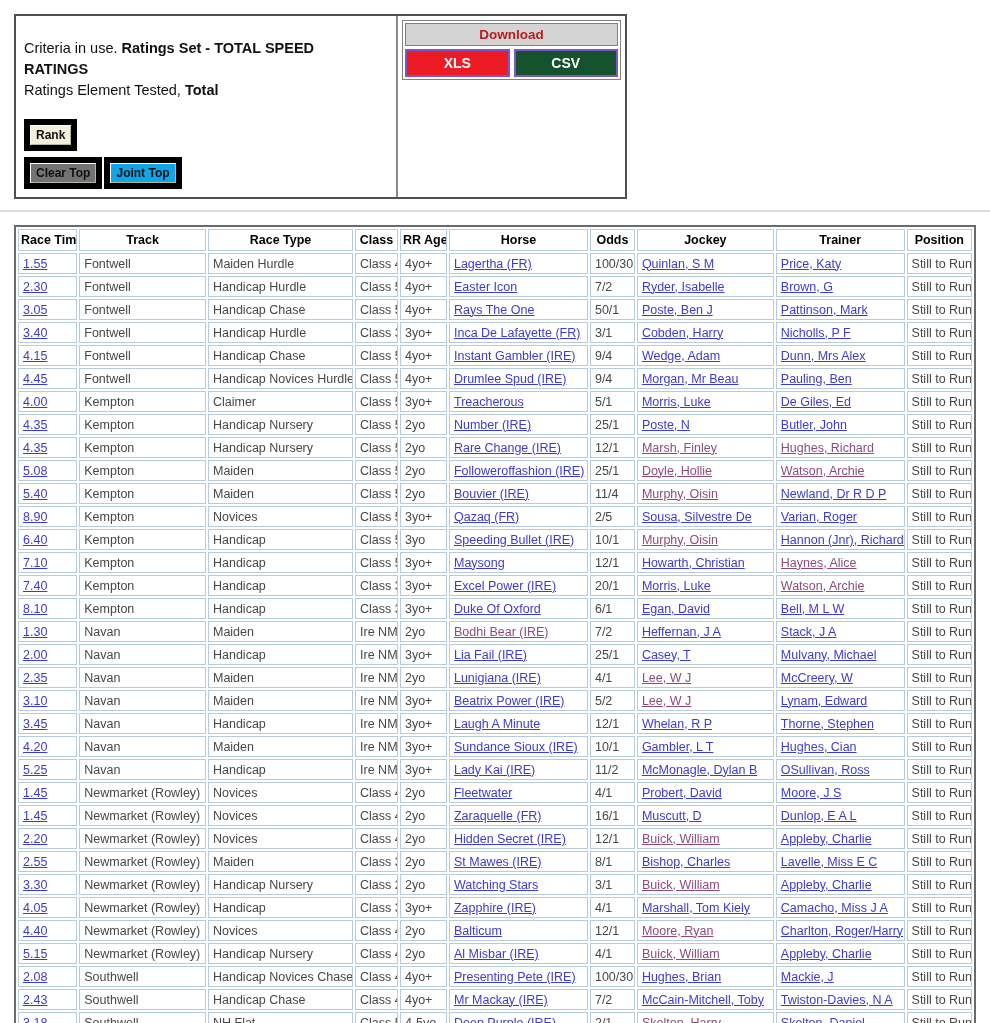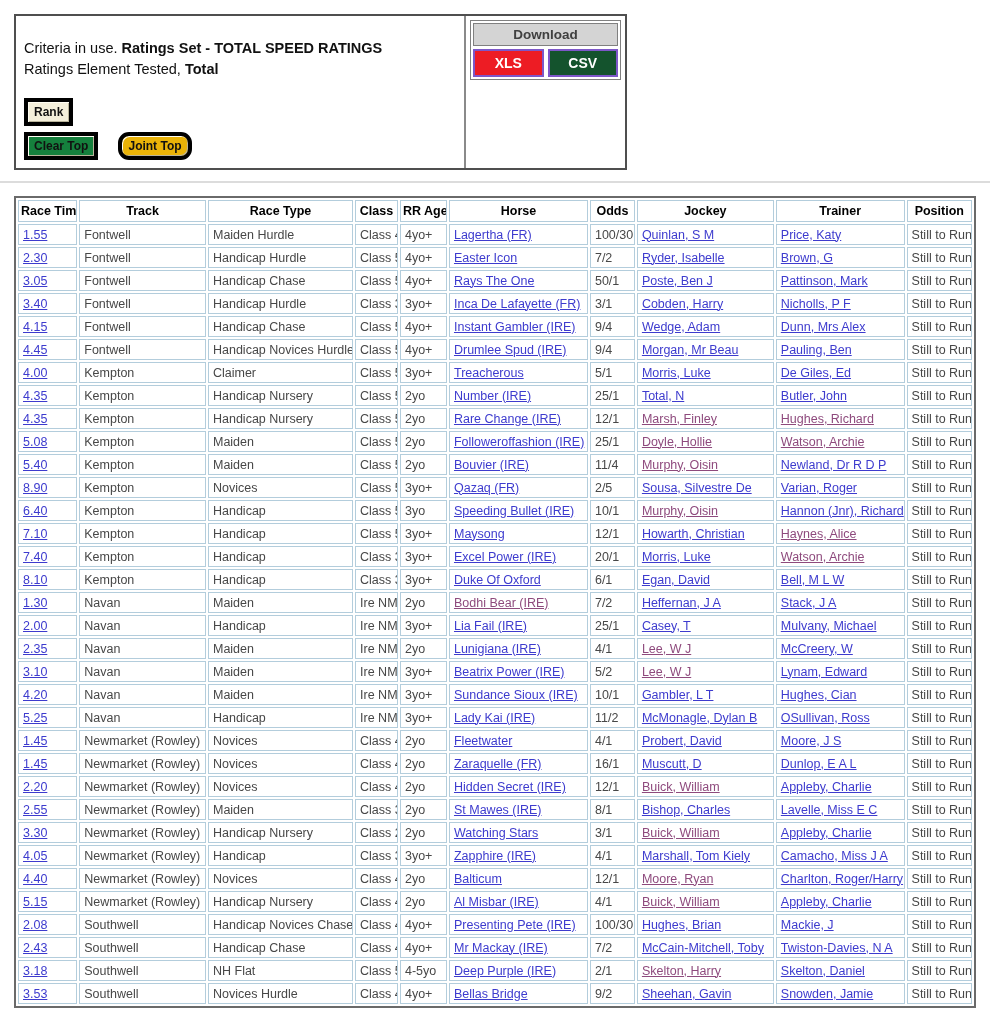--- a/index.html
+++ b/index.html
@@ -1,32 +1,32 @@
 <!DOCTYPE html>
 <html style="--link: #3d3bce; --visited: #8e4a7d; --cellborder: #b3cddc;"><head>
 <meta charset="utf-8">
 <style>
   html,body{margin:0;padding:0;background:#fff;font-family:"Liberation Sans",sans-serif;color:#222;}
   .pad{padding:0 14px;}
 
   
   .top-wrap{padding:14px 14px 0 14px;}
   .top-box{width:613px;border:2px solid #4f4f4f;display:flex;background:#fff;box-sizing:border-box;}
-  .criteria-cell{width:448px;box-sizing:border-box;padding:8px 16px 8px 8px;}
+  .criteria-cell{width:380px;box-sizing:border-box;padding:8px 16px 8px 8px;}
   .criteria-text{font-size:14.5px;line-height:21px;color:#111;margin-top:14px;}
   .criteria-text b{font-weight:bold;}
   .btn-row{margin-top:6px;}
   .ui-btn{font-family:"Liberation Sans",sans-serif;font-size:12px;font-weight:bold;color:#111;
-          background:#f4efda;border:4px solid #000000;box-shadow:inset 1px 1px 0 #fffdf2,inset -1px -1px 0 #b9b49a;
-          padding:3px 6px;margin-right:20px;cursor:pointer;}
+          background:#f4efda;border:6px solid #000000;box-shadow:inset 1px 1px 0 #fffdf2,inset -1px -1px 0 #b9b49a;
+          padding:3px 6px;margin-right:2px;cursor:pointer;}
   .rank-row{margin-top:18px;}
   .download-cell{flex:1;border-left:2px solid #8a8a8a;box-sizing:border-box;padding:4px;}
   .dl-panel{border:1px solid #808080;padding:2px;background:#fff;}
   .dl-header{border:1px solid #808080;background:#d4d4d4;text-align:center;font-weight:bold;
-             font-size:13.5px;color:#404040;padding:3px 0;margin-bottom:3px;}
+             font-size:13.5px;color:#b91c1c;padding:3px 0;margin-bottom:3px;}
   .dl-buttons{display:flex;gap:4px;}
   .dl-btn{flex:1;height:28px;border:2px solid #7d57c8;color:#fff;font-weight:bold;font-size:14px;
           font-family:"Liberation Sans",sans-serif;cursor:pointer;}
 
   .sep{border:none;border-top:2px solid #dcdcdc;margin:11px 0 13px 0;}
 
   
   table.ratings{table-layout:fixed;width:962px;border:2px solid #6a6a6a;border-spacing:2px;background:#fff;
                 font-size:12.5px;}
   table.ratings th{border:1px solid var(--cellborder,#b3cddc);font-weight:bold;color:#000;text-align:center;
@@ -45,21 +45,21 @@
   <div class="top-box">
     <div class="criteria-cell">
       <div class="criteria-text">
         <span>Criteria in use. </span><b>Ratings Set - TOTAL SPEED RATINGS</b><br>
         <span>Ratings Element Tested, </span><b>Total</b>
       </div>
       <div class="btn-row rank-row">
         <button class="ui-btn" style="background: rgb(244, 239, 218);">Rank</button>
       </div>
       <div class="btn-row">
-        <button class="ui-btn" style="background: #15803d;">Clear Top</button><button class="ui-btn" style="background: #eab308; border-radius: 11px;">Joint Top</button>
+        <button class="ui-btn" style="background: #737373;">Clear Top</button><button class="ui-btn" style="background: #0ea5e9;">Joint Top</button>
       </div>
     </div>
     <div class="download-cell">
       <div class="dl-panel">
         <div class="dl-header" style="background: rgb(212, 212, 212);">Download</div>
         <div class="dl-buttons">
           <button class="dl-btn" style="background: rgb(237, 28, 36);">XLS</button>
           <button class="dl-btn" style="background: #14532d;">CSV</button>
         </div>
       </div>
@@ -183,21 +183,21 @@
           <td>Still to Run</td>
         </tr>
         <tr>
           <td><a href="#">4.35</a></td>
           <td>Kempton</td>
           <td>Handicap Nursery</td>
           <td>Class 5</td>
           <td>2yo</td>
           <td><a href="#">Number (IRE)</a></td>
           <td>25/1</td>
-          <td><a href="#">Total, N</a></td>
+          <td><a href="#">Poste, N</a></td>
           <td><a href="#">Butler, John</a></td>
           <td>Still to Run</td>
         </tr>
         <tr>
           <td><a href="#">4.35</a></td>
           <td>Kempton</td>
           <td>Handicap Nursery</td>
           <td>Class 5</td>
           <td>2yo</td>
           <td><a href="#">Rare Change (IRE)</a></td>
@@ -332,20 +332,32 @@
           <td>Maiden</td>
           <td>Ire NM</td>
           <td>3yo+</td>
           <td><a href="#">Beatrix Power (IRE)</a></td>
           <td>5/2</td>
           <td><a href="#" class="visited">Lee, W J</a></td>
           <td><a href="#">Lynam, Edward</a></td>
           <td>Still to Run</td>
         </tr>
         <tr>
+          <td><a href="#">3.45</a></td>
+          <td>Navan</td>
+          <td>Handicap</td>
+          <td>Ire NM</td>
+          <td>3yo+</td>
+          <td><a href="#">Laugh A Minute</a></td>
+          <td>12/1</td>
+          <td><a href="#">Whelan, R P</a></td>
+          <td><a href="#">Thorne, Stephen</a></td>
+          <td>Still to Run</td>
+        </tr>
+        <tr>
           <td><a href="#">4.20</a></td>
           <td>Navan</td>
           <td>Maiden</td>
           <td>Ire NM</td>
           <td>3yo+</td>
           <td><a href="#">Sundance Sioux (IRE)</a></td>
           <td>10/1</td>
           <td><a href="#">Gambler, L T</a></td>
           <td><a href="#">Hughes, Cian</a></td>
           <td>Still to Run</td>

